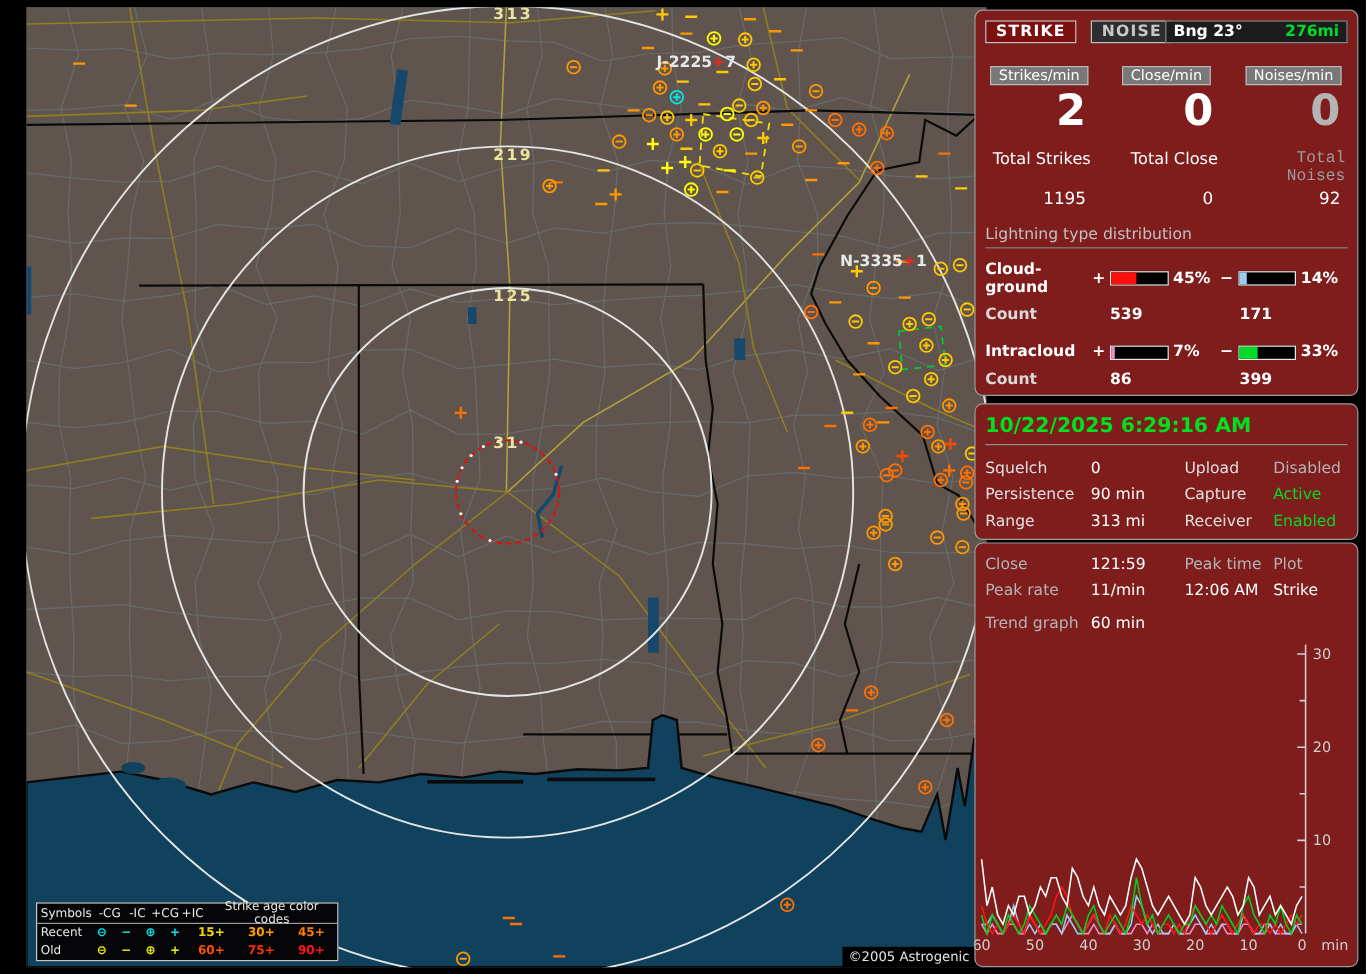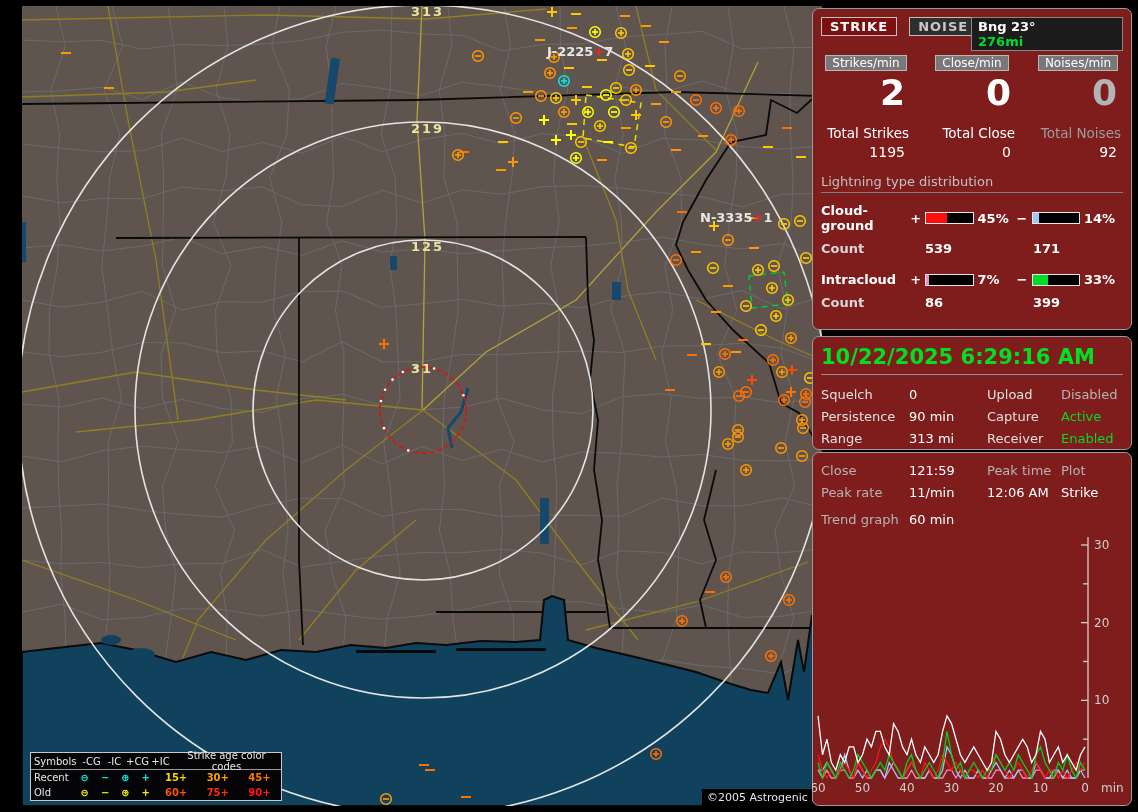--- a/index.html
+++ b/index.html
@@ -24,45 +24,45 @@
          border-radius:7px;font-size:13px;}
   #panel-counters{top:8px;height:320px;}
   #panel-status{top:336px;height:112px;}
   #panel-stats{top:452px;height:352px;}
   .btn{display:inline-block;border:1px solid #c0c0c0;font-weight:bold;font-size:13px;
        padding:1px 8px;letter-spacing:1px;cursor:pointer;}
   #strike-btn{background:#7a1010;color:#fff;margin-left:8px;margin-top:8px;}
   #noise-btn{background:#2e2e2e;color:#c8c8c8;margin-left:8px;margin-top:8px;}
   #bng-box{position:absolute;right:8px;top:8px;width:138px;background:#1c1c1c;
            border:1px solid #888;display:flex;justify-content:space-between;
-           padding:1px 6px;font-weight:bold;flex-direction:column;}
+           padding:1px 6px;font-weight:bold;}
   #bng-box .dist{color:#00dc28;}
   .cols3{display:grid;grid-template-columns:1fr 1fr 1fr;text-align:right;}
   .chip{display:inline-block;background:#787878;border:1px solid #b8b8b8;color:#fff;
         font-size:12px;padding:0 6px;cursor:pointer;}
   .chiprow{margin-top:18px;text-align:center;display:grid;grid-template-columns:1fr 1fr 1fr;}
   .bignum{font-size:36px;font-weight:bold;padding-right:14px;line-height:1.0;margin-top:4px;}
   .bignum.dim{color:#b4b4b4;}
   .totlabel{margin-top:14px;padding-right:10px;font-size:13.5px;}
-  .totlabel.dim{color:#9c9c9c;}
+  .totlabel.dim{color:#9c9c9c;font-family:Liberation Mono, monospace;}
   .totval{margin-top:3px;padding-right:14px;font-size:14px;}
   .secttitle{color:#c0c0c0;margin:14px 8px 0 8px;border-bottom:1px solid #808080;
              padding-bottom:3px;}
   .distrow{display:flex;align-items:center;margin:10px 8px 0 8px;font-weight:bold;}
   .distrow .dlabel{width:96px;}
   .distrow .sign{width:12px;text-align:center;}
   .distrow .bar{width:50px;height:10px;border:1px solid #e8e8e8;background:#000;
                 margin:0 4px;position:relative;}
   .distrow .bar i{display:block;height:100%;}
   .distrow .pct{width:42px;}
   .countrow{display:flex;margin:8px 8px 0 8px;}
   .countrow .dlabel{width:104px;color:#d8d8d8;font-weight:bold;}
   .countrow .v1{width:108px;font-weight:bold;}
   .countrow .v2{font-weight:bold;}
-  #datetime{color:#00e020;font-size:21px;font-weight:bold;margin:8px 8px 0 8px;
+  #datetime{color:#00e020;font-size:17px;font-weight:bold;margin:8px 8px 0 8px;
             border-bottom:1px solid #909090;padding-bottom:5px;}
   .grid4{display:grid;grid-template-columns:88px 78px 74px auto;row-gap:7px;
          margin:12px 8px 0 8px;}
   .glabel{color:#e0e0e0;}
   .gray{color:#b4b4b4;}
   .green{color:#00dc28;}
   .white{color:#fff;}
   #trend-svg{position:absolute;left:-1px;top:-1px;width:318px;height:352px;}
   [data-interactable="true"]{cursor:pointer;}
 </style>

